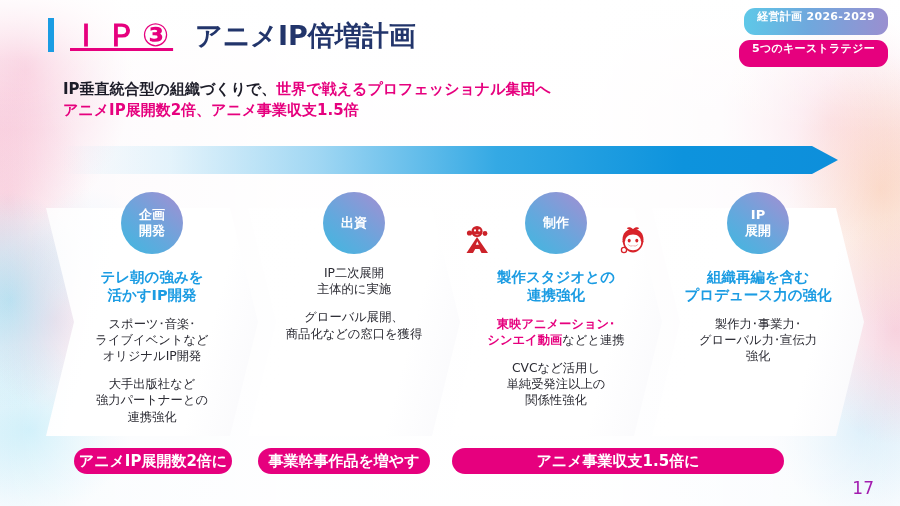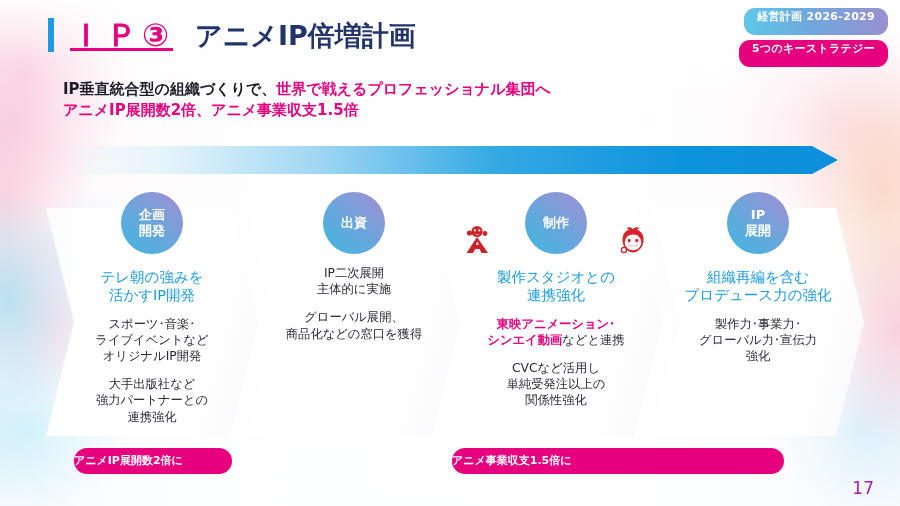--- a/index.html
+++ b/index.html
@@ -228,21 +228,21 @@
     z-index: 7;
     pointer-events: none;
   }
   .logo-a  { position: absolute; left: 14px; top: 4px; }
   .logo-cat{ position: absolute; right: 12px; top: 6px; }
 
   .col-head {
     margin-top: 14px;
     color: #1b9ce3;
     font-size: 14.5px;
-    font-weight: normal;
+    font-weight: bold;
     line-height: 1.26;
     padding: 0 4px;
     text-align: center;
   }
   .col-body {
     margin-top: 11px;
     color: #2b2b33;
     font-size: 12.3px;
     line-height: 1.32;
     padding: 0 4px;
@@ -253,21 +253,22 @@
 
   
   .pill {
     position: absolute;
     top: 448px;
     height: 26px;
     line-height: 26px;
     background: #e6007e;
     color: #ffffff;
     border-radius: 13px;
-    font-size: 11px;
+    text-align: center;
+    font-size: 15px;
     font-weight: bold;
     z-index: 6;
     white-space: nowrap;
   }
   .pill-1 { left: 74px;  width: 158px; }
   .pill-2 { left: 258px; width: 172px; }
   .pill-3 { left: 452px; width: 332px; }
 
   .page-num {
     position: absolute;
@@ -393,17 +394,18 @@
       <span>展開</span>
     </div>
     <div class="col-head" style="white-space:pre-line">組織再編を含む
 プロデュース力の強化</div>
     <div class="col-body" style="white-space:pre-line">製作力･事業力･
 グローバル力･宣伝力
 強化</div>
   </div>
 
   <div class="pill pill-1">アニメIP展開数2倍に</div>
+  <div class="pill pill-2">事業幹事作品を増やす</div>
   <div class="pill pill-3">アニメ事業収支1.5倍に</div>
 
   <div class="page-num">17</div>
 
 </div>
 
 </body></html>

